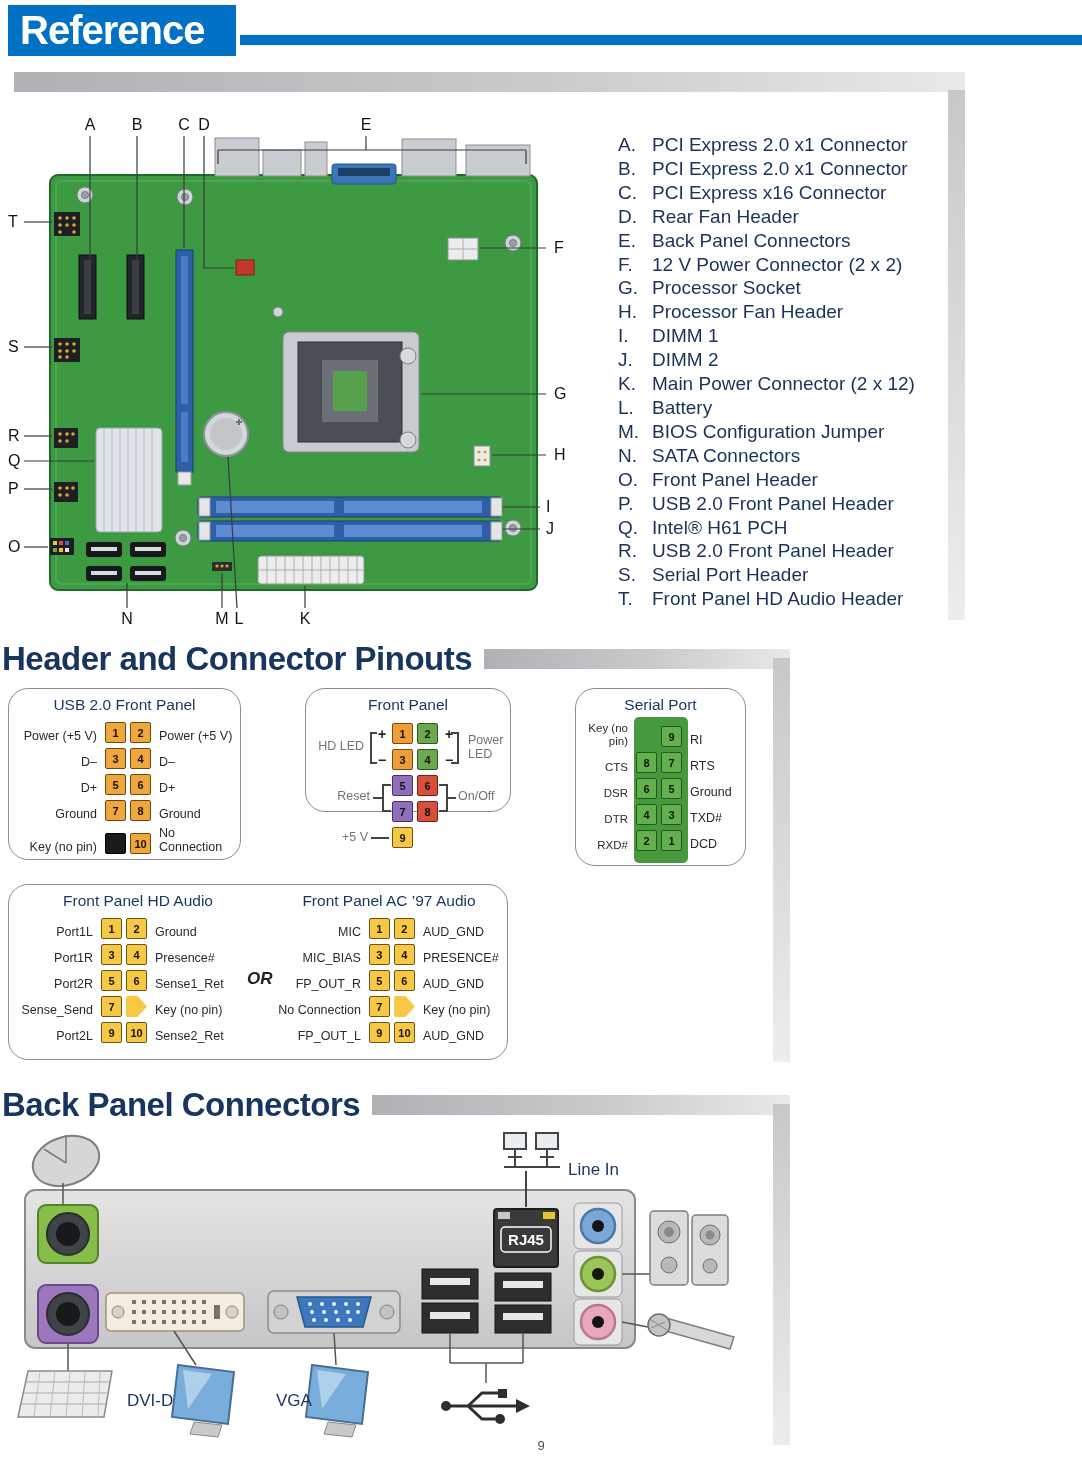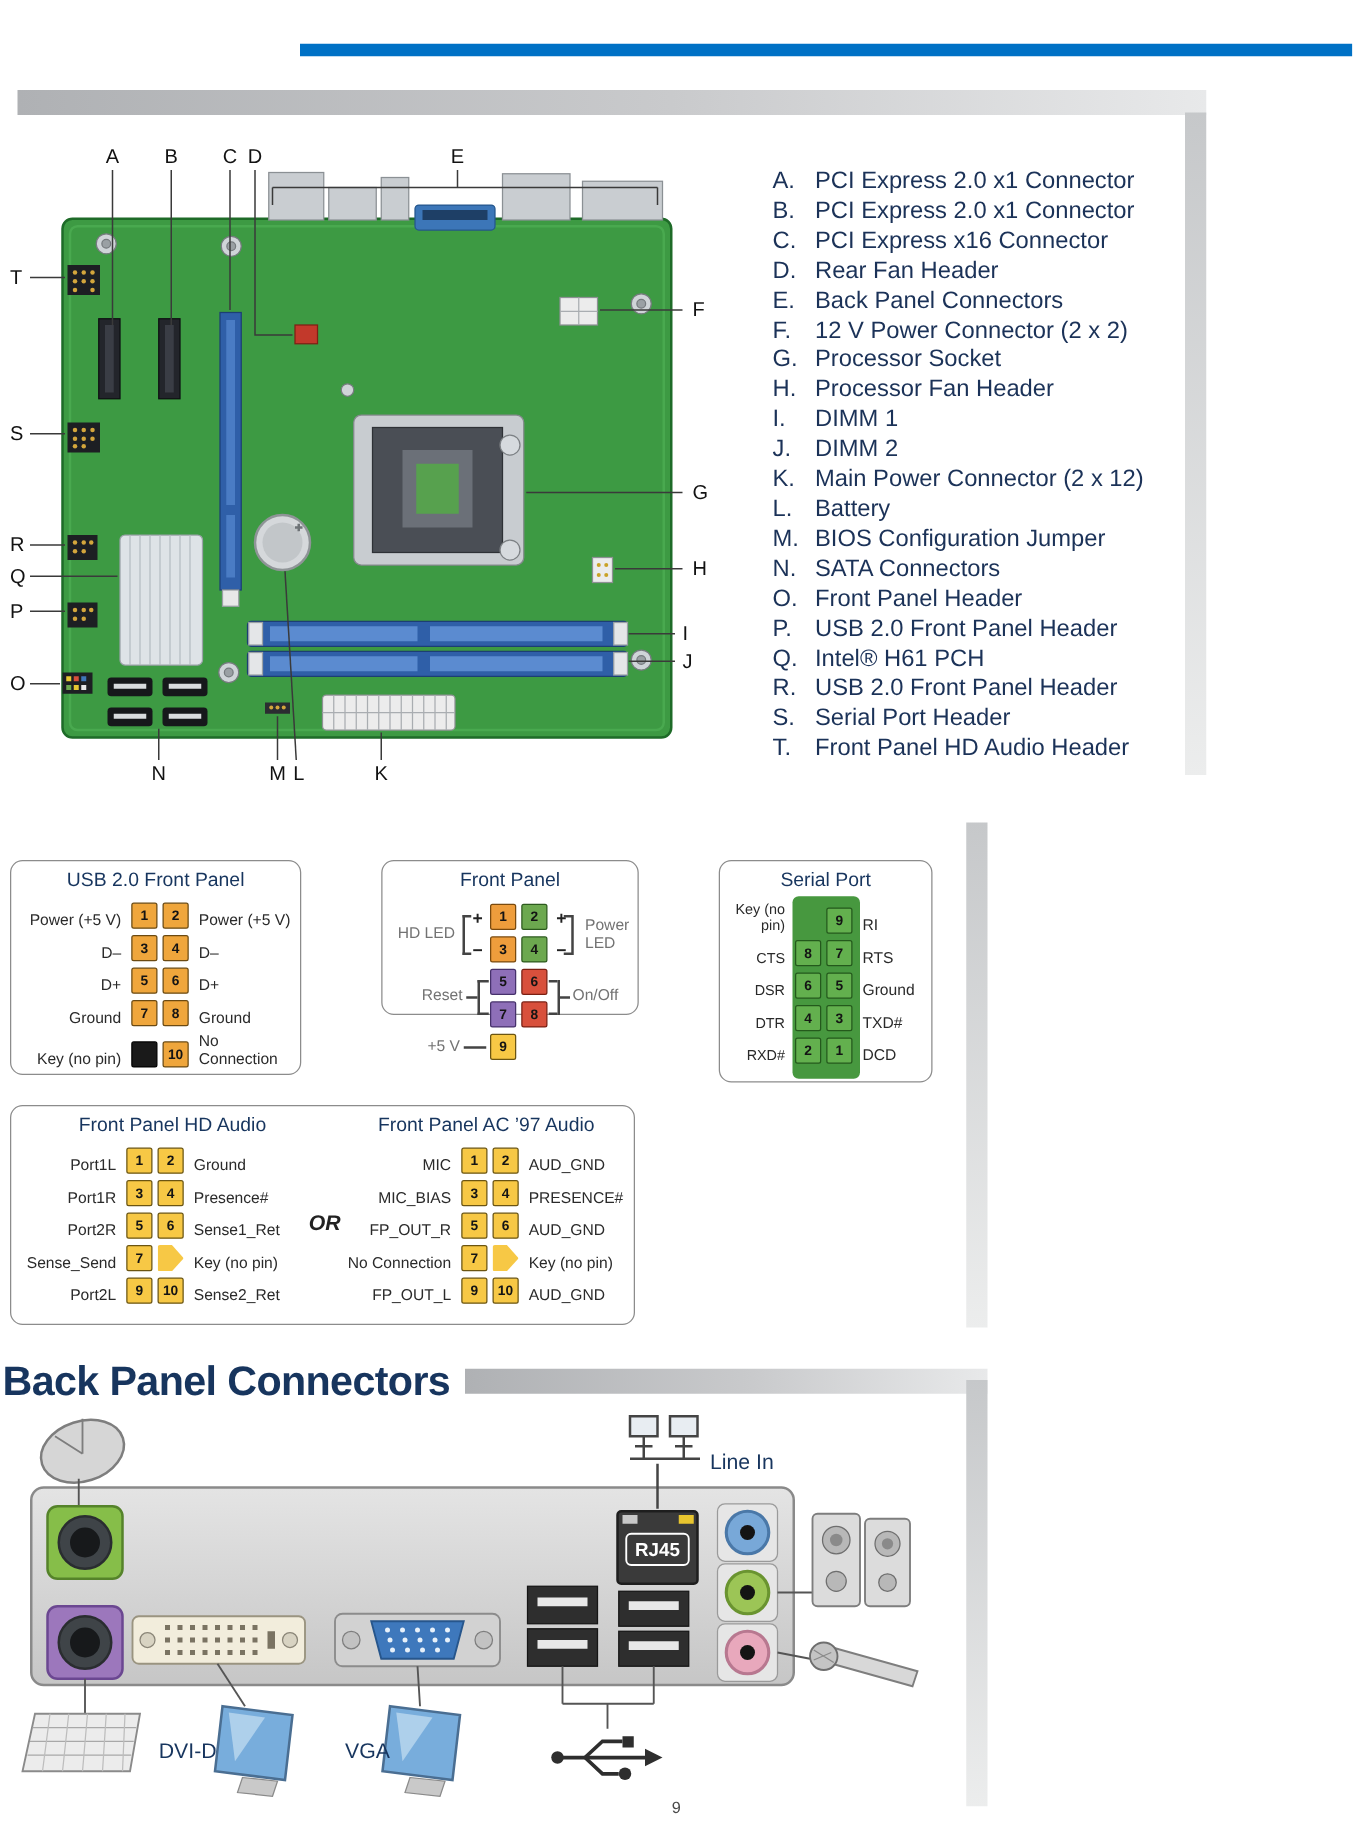--- a/index.html
+++ b/index.html
@@ -17,21 +17,21 @@
   .gbar{flex:1;height:20px;margin-left:12px;background:linear-gradient(to right,#AFB1B4,#C9CACC 55%,#E8E9EA);}
   .vband{position:absolute;width:17px;background:linear-gradient(#C6C8CA,#ECEDED);}
 
   
   .legend{position:absolute;left:618px;top:133px;font-size:19px;color:#1B3258;}
   .lg-row{display:flex;line-height:23.9px;}
   .lg-letter{width:34px;}
   .lg-text{flex:1;}
 
   
-  .pinbox{position:absolute;border:1.5px solid #8C8C8C;border-radius:10px;background:#fff;box-sizing:border-box;}
+  .pinbox{position:absolute;border:1.5px solid #8C8C8C;border-radius:20px;background:#fff;box-sizing:border-box;}
   .pb-title{font-size:15.5px;color:#17355E;text-align:center;margin:7px 0 8px 0;}
   .prow{display:flex;align-items:flex-end;margin:0 4px 5px 4px;}
   .plbl{text-align:right;padding-right:6px;font-size:12.5px;color:#2A2A2A;box-sizing:border-box;}
   .prbl{text-align:left;padding-left:6px;font-size:12.5px;color:#2A2A2A;box-sizing:border-box;}
   .w90{width:90px;} .w83{width:83px;} .w54{width:54px;font-size:11.5px;line-height:1.1;} .w55{width:55px;}
   .w86{width:86px;} .w110{width:110px;} .w94{width:94px;} .w88{width:88px;}
   .pin{width:19px;height:19px;border:1.5px solid #6B4A12;border-radius:2px;margin:0 2px;
        display:flex;align-items:center;justify-content:center;
        font-size:11px;font-weight:bold;color:#141414;box-sizing:content-box;flex:none;}
   .usb{background:#EFA63C;border-color:#6B4A12;}
@@ -61,20 +61,23 @@
   svg{font-family:"Liberation Sans",sans-serif;}
   .blt{font-size:16px;fill:#121212;}
   .bp-lbl{font-size:17px;fill:#17355E;}
   .pagenum{position:absolute;left:0;top:1438px;width:100%;text-align:center;font-size:13px;color:#4A4A4A;}
 </style>
 </head>
 <body>
 
 <div id="page">
 
+  <div class="ref-box">
+    <h1>Reference</h1>
+  </div>
   <div class="top-line"></div>
 
   <div class="headwrap" style="left:2px;top:72px;width:963px;">
     <div class="gbar"></div>
   </div>
   <div class="vband" style="left:948px;top:90px;height:530px;"></div>
 
   <svg class="abs" style="left:0;top:110px;" width="580" height="532" viewBox="0 0 580 532">
 
     <rect x="50" y="65" width="487" height="415" rx="8" fill="#3D9A43" stroke="#1E6B28" stroke-width="2"></rect>
@@ -359,20 +362,24 @@
     <div class="lg-row">
         <span class="lg-letter">S.</span>
         <span class="lg-text">Serial Port Header</span>
       </div>
     <div class="lg-row">
         <span class="lg-letter">T.</span>
         <span class="lg-text">Front Panel HD Audio Header</span>
       </div>
   </div>
 
+  <div class="headwrap" style="left:2px;top:640px;width:788px;">
+    <h2>Header and Connector Pinouts</h2>
+    <div class="gbar"></div>
+  </div>
   <div class="vband" style="left:773px;top:658px;height:404px;"></div>
 
   <div class="pinbox" style="left:8px;top:688px;width:233px;height:172px;">
     <div class="pb-title">USB 2.0 Front Panel</div>
     <div class="prow">
         <span class="plbl w90">Power (+5 V)</span>
         <span class="pin usb">1</span>
         <span class="pin usb">2</span>
         <span class="prbl w83">Power (+5 V)</span>
       </div>

